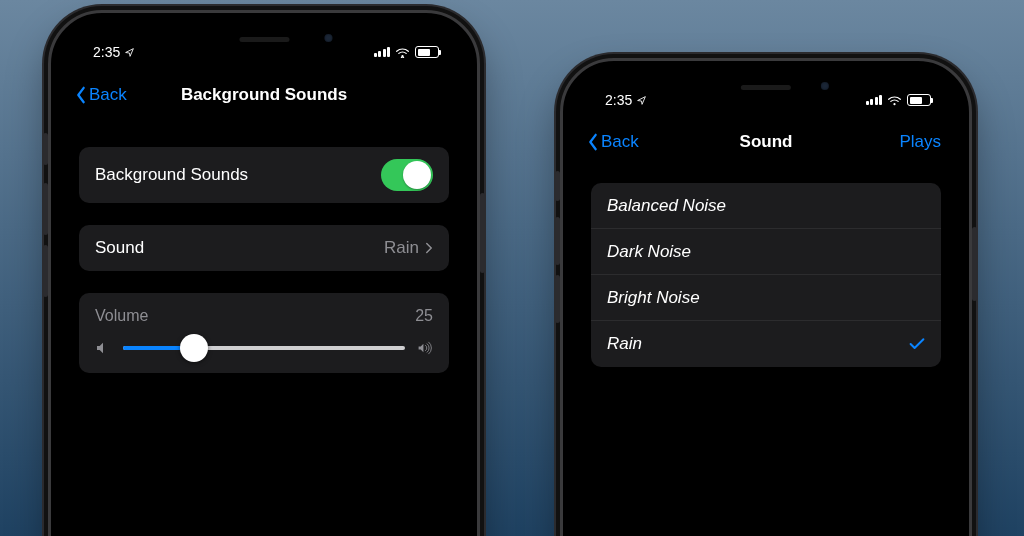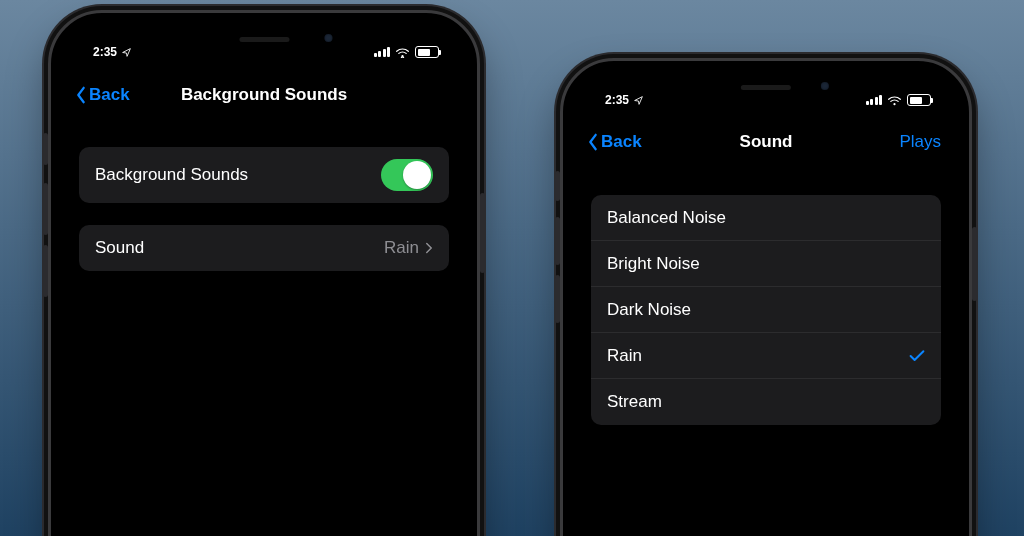--- a/index.html
+++ b/index.html
@@ -69,22 +69,22 @@
 
   
   .status {
     position: relative;
     height: 48px;
     display: flex;
     align-items: center;
     justify-content: space-between;
     padding: 0 26px 0 30px;
     padding-top: 6px;
-    font-size: 12px;
-    font-weight: 700;
+    font-size: 14px;
+    font-weight: 400;
     z-index: 5;
   }
   .status .left-side { display:flex; align-items:center; gap:4px; }
   .status .right-side { display:flex; align-items:center; gap:5px; }
   .loc-icon { width:11px; height:11px; }
   .signal { display:inline-flex; align-items:flex-end; gap:1.5px; }
   .signal span { width:3px; background:#fff; display:inline-block; border-radius:1px; }
   .signal span:nth-child(1){height:4px} .signal span:nth-child(2){height:6px}
   .signal span:nth-child(3){height:8px} .signal span:nth-child(4){height:10px}
   .wifi { width:15px; height:11px; }
@@ -98,21 +98,20 @@
     display:flex;
     align-items:center;
     padding: 0 12px;
     position: relative;
   }
   .phone.right .nav { height: 42px; }
   .nav .back {
     display:flex; align-items:center;
     color:#0a84ff; font-size:17px;
     gap:2px;
-    font-weight:bold;
   }
   .chev-left { width:12px; height:18px; }
   .nav .title {
     position:absolute; left:0; right:0;
     text-align:center; font-size:17px; font-weight:600;
     pointer-events:none;
   }
   .nav .edit {
     position:absolute; right:16px;
     color:#0a84ff; font-size:17px;
@@ -120,21 +119,21 @@
 
   
   .content { padding: 8px 16px; }
   .phone.right .content { padding-top: 14px; }
   .group {
     background: #1c1c1e;
     border-radius: 10px;
     overflow:hidden;
     margin-top: 22px;
   }
-  .phone.right .group.soundlist { margin-top: 18px; }
+  .phone.right .group.soundlist { margin-top: 6px; font-style: italic; }
   .row {
     display:flex; align-items:center; justify-content:space-between;
     padding: 12px 16px;
     min-height:46px;
     font-size:17px;
     border-bottom: 0.5px solid #2c2c2e;
   }
   .row:last-child { border-bottom:none; }
   .row .label { color:#fff; }
   .row .value { color:#8e8e93; display:flex; align-items:center; gap:6px; }
@@ -250,20 +249,42 @@
           <span class="label">Sound</span>
           <span class="value">
             <span>Rain</span>
             <svg class="chev-right" viewBox="0 0 10 16">
               <path d="M2 2 L8 8 L2 14" fill="none" stroke="#8e8e93" stroke-width="2" stroke-linecap="round" stroke-linejoin="round"></path>
             </svg>
           </span>
         </div>
       </div>
 
+      <div class="group">
+        <div class="slider-row">
+          <div class="slider-head">
+            <span>Volume</span>
+            <span>25</span>
+          </div>
+          <div class="slider">
+            <svg class="volicon" viewBox="0 0 24 20">
+              <path d="M3 7 h4 l5 -5 v16 l-5 -5 h-4 z" fill="#8e8e93"></path>
+            </svg>
+            <div class="track-wrap">
+              <div class="track-bg"></div>
+              <div class="track-fill" style="width: 25%;"></div>
+              <div class="thumb" style="left: 25%;"></div>
+            </div>
+            <svg class="volicon" viewBox="0 0 30 20">
+              <path d="M3 7 h4 l5 -5 v16 l-5 -5 h-4 z" fill="#8e8e93"></path>
+              <path d="M16 5 a6 6 0 0 1 0 10 M19 2 a10 10 0 0 1 0 16 M22 -1 a14 14 0 0 1 0 22" fill="none" stroke="#8e8e93" stroke-width="1.6" stroke-linecap="round"></path>
+            </svg>
+          </div>
+        </div>
+      </div>
     </div>
   </div>
 </div>
 
 <div class="phone right">
   <div class="btn-side btn-l1"></div>
   <div class="btn-side btn-l2"></div>
   <div class="btn-side btn-l3"></div>
   <div class="btn-side btn-r1"></div>
 
@@ -307,30 +328,27 @@
       <div class="title">Sound</div>
       <div class="edit">Plays</div>
     </div>
 
     <div class="content">
       <div class="group soundlist">
           <div class="row">
             <span class="label">Balanced Noise</span>
           </div>
           <div class="row">
+            <span class="label">Dark Noise</span>
+          </div>
+          <div class="row">
             <span class="label">Bright Noise</span>
-          </div>
-          <div class="row">
-            <span class="label">Dark Noise</span>
           </div>
           <div class="row">
             <span class="label">Rain</span>
             <svg viewBox="0 0 20 16" class="check">
               <path d="M2 8 L7 13 L18 2" fill="none" stroke="#0a84ff" stroke-width="2.5" stroke-linecap="round" stroke-linejoin="round"></path>
             </svg>
           </div>
-          <div class="row">
-            <span class="label">Stream</span>
-          </div>
         </div>
     </div>
   </div>
 </div>
 
 </body></html>

